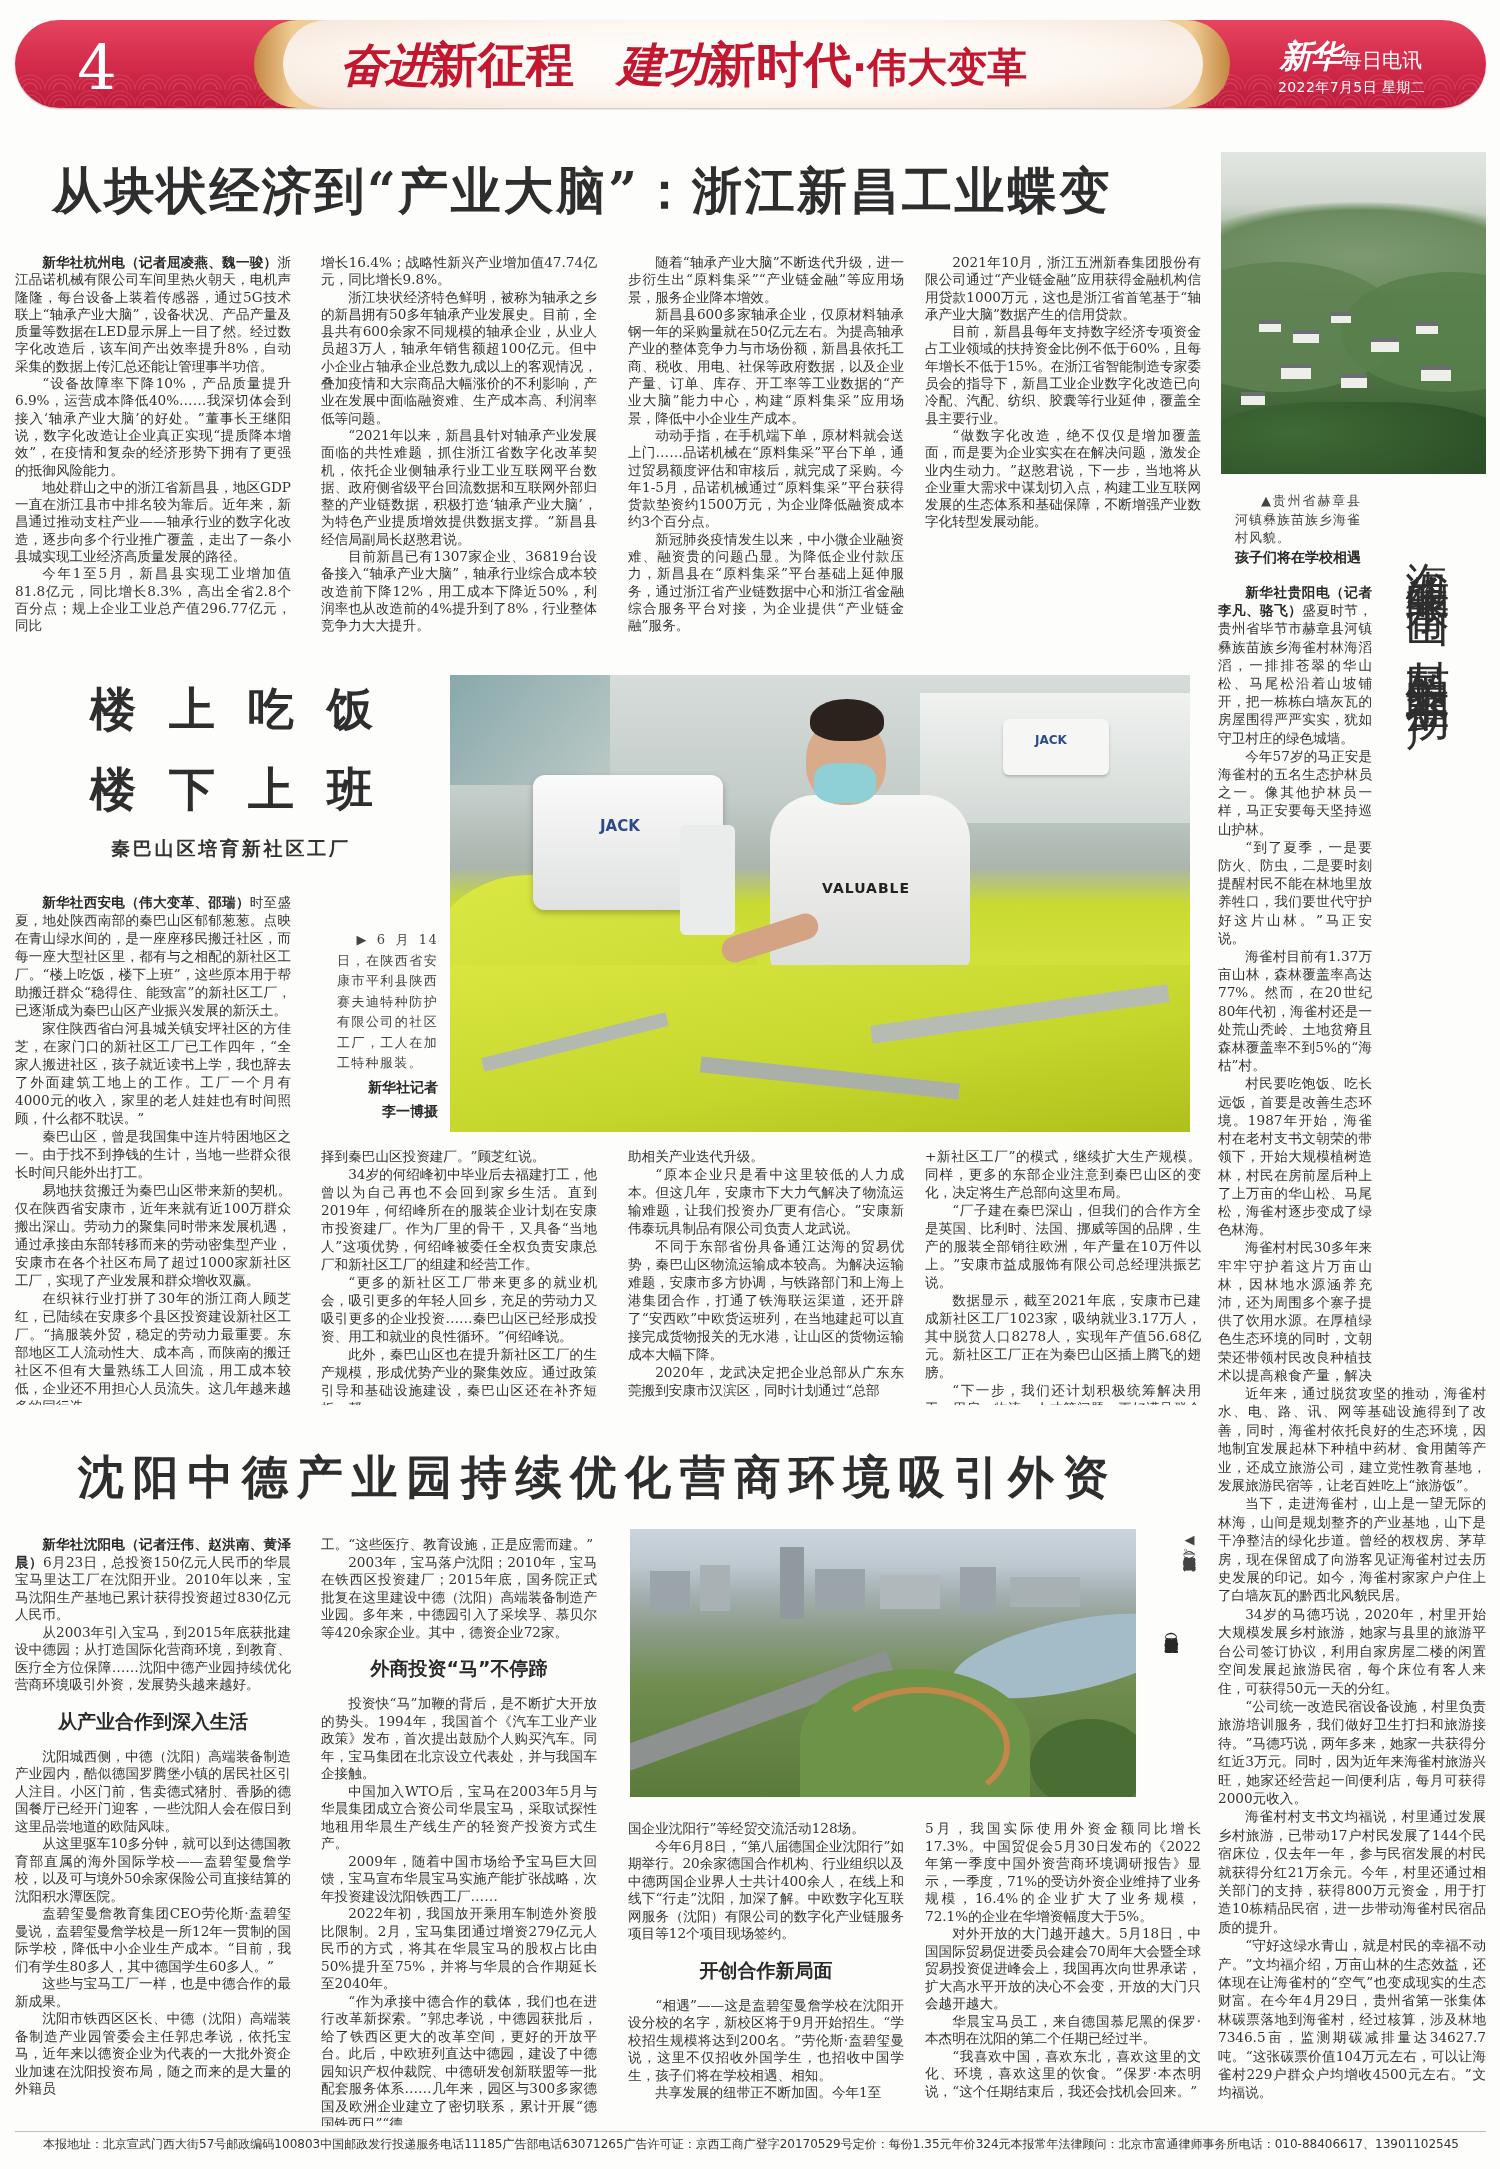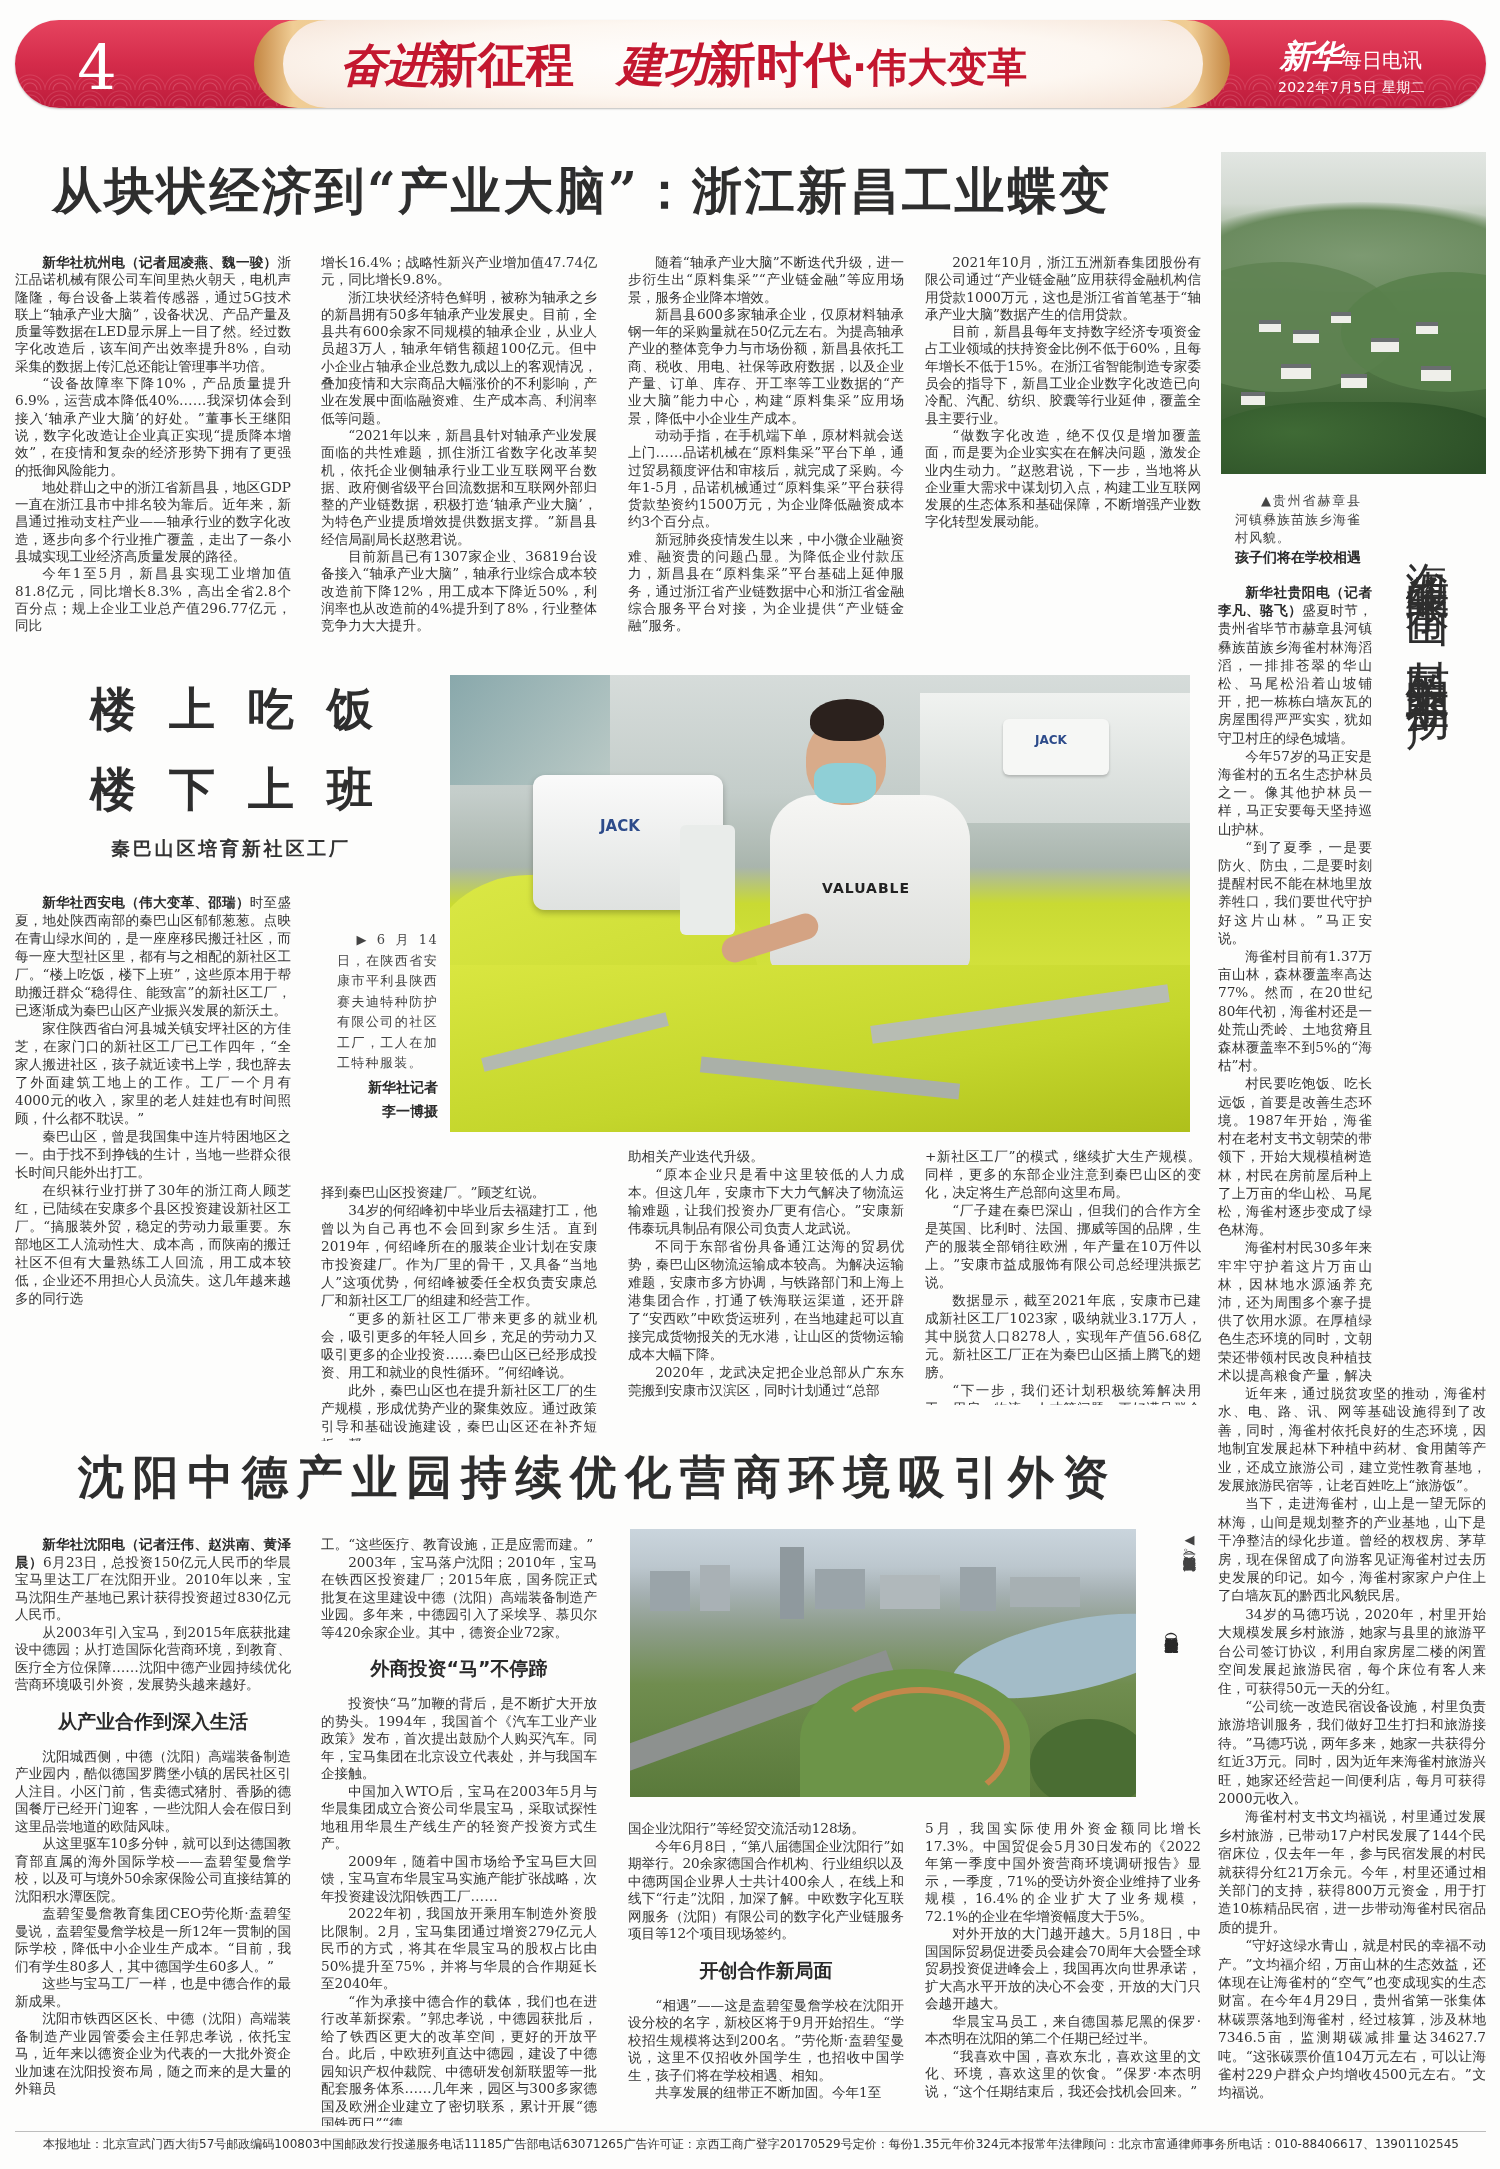--- a/index.html
+++ b/index.html
@@ -185,23 +185,24 @@
 <div class="abs cap cap2">
   <p class="cap-text"><span>▶</span><span>6月14日，在陕西省安康市平利县陕西赛夫迪特种防护有限公司的社区工厂，工人在加工特种服装。</span></p>
   <p class="cap-credit">新华社记者</p>
   <p class="cap-credit">李一博摄</p>
 </div>
 
 <div class="col a2" style="left:15px;top:893px;height:512px;">
   <p><span class="byline">新华社西安电（伟大变革、邵瑞）</span><span>时至盛夏，地处陕西南部的秦巴山区郁郁葱葱。点映在青山绿水间的，是一座座移民搬迁社区，而每一座大型社区里，都有与之相配的新社区工厂。“楼上吃饭，楼下上班”，这些原本用于帮助搬迁群众“稳得住、能致富”的新社区工厂，已逐渐成为秦巴山区产业振兴发展的新沃土。</span></p>
   <p>家住陕西省白河县城关镇安坪社区的方佳芝，在家门口的新社区工厂已工作四年，“全家人搬进社区，孩子就近读书上学，我也辞去了外面建筑工地上的工作。工厂一个月有4000元的收入，家里的老人娃娃也有时间照顾，什么都不耽误。”</p>
   <p>秦巴山区，曾是我国集中连片特困地区之一。由于找不到挣钱的生计，当地一些群众很长时间只能外出打工。</p>
+  <p>易地扶贫搬迁为秦巴山区带来新的契机。仅在陕西省安康市，近年来就有近100万群众搬出深山。劳动力的聚集同时带来发展机遇，通过承接由东部转移而来的劳动密集型产业，安康市在各个社区布局了超过1000家新社区工厂，实现了产业发展和群众增收双赢。</p>
   <p>在织袜行业打拼了30年的浙江商人顾芝红，已陆续在安康多个县区投资建设新社区工厂。“搞服装外贸，稳定的劳动力最重要。东部地区工人流动性大、成本高，而陕南的搬迁社区不但有大量熟练工人回流，用工成本较低，企业还不用担心人员流失。这几年越来越多的同行选</p>
 </div>
-<div class="col a2" style="left:321px;top:1147px;height:258px;margin-top:36px;">
+<div class="col a2" style="left:321px;top:1147px;height:258px;">
   <p class="cont">择到秦巴山区投资建厂。”顾芝红说。</p>
   <p>34岁的何绍峰初中毕业后去福建打工，他曾以为自己再也不会回到家乡生活。直到2019年，何绍峰所在的服装企业计划在安康市投资建厂。作为厂里的骨干，又具备“当地人”这项优势，何绍峰被委任全权负责安康总厂和新社区工厂的组建和经营工作。</p>
   <p>“更多的新社区工厂带来更多的就业机会，吸引更多的年轻人回乡，充足的劳动力又吸引更多的企业投资……秦巴山区已经形成投资、用工和就业的良性循环。”何绍峰说。</p>
   <p>此外，秦巴山区也在提升新社区工厂的生产规模，形成优势产业的聚集效应。通过政策引导和基础设施建设，秦巴山区还在补齐短板，帮</p>
 </div>
 <div class="col a2" style="left:628px;top:1147px;height:258px;">
   <p class="cont">助相关产业迭代升级。</p>
   <p>“原本企业只是看中这里较低的人力成本。但这几年，安康市下大力气解决了物流运输难题，让我们投资办厂更有信心。”安康新伟泰玩具制品有限公司负责人龙武说。</p>
   <p>不同于东部省份具备通江达海的贸易优势，秦巴山区物流运输成本较高。为解决运输难题，安康市多方协调，与铁路部门和上海上港集团合作，打通了铁海联运渠道，还开辟了“安西欧”中欧货运班列，在当地建起可以直接完成货物报关的无水港，让山区的货物运输成本大幅下降。</p>
   <p>2020年，龙武决定把企业总部从广东东莞搬到安康市汉滨区，同时计划通过“总部</p>

